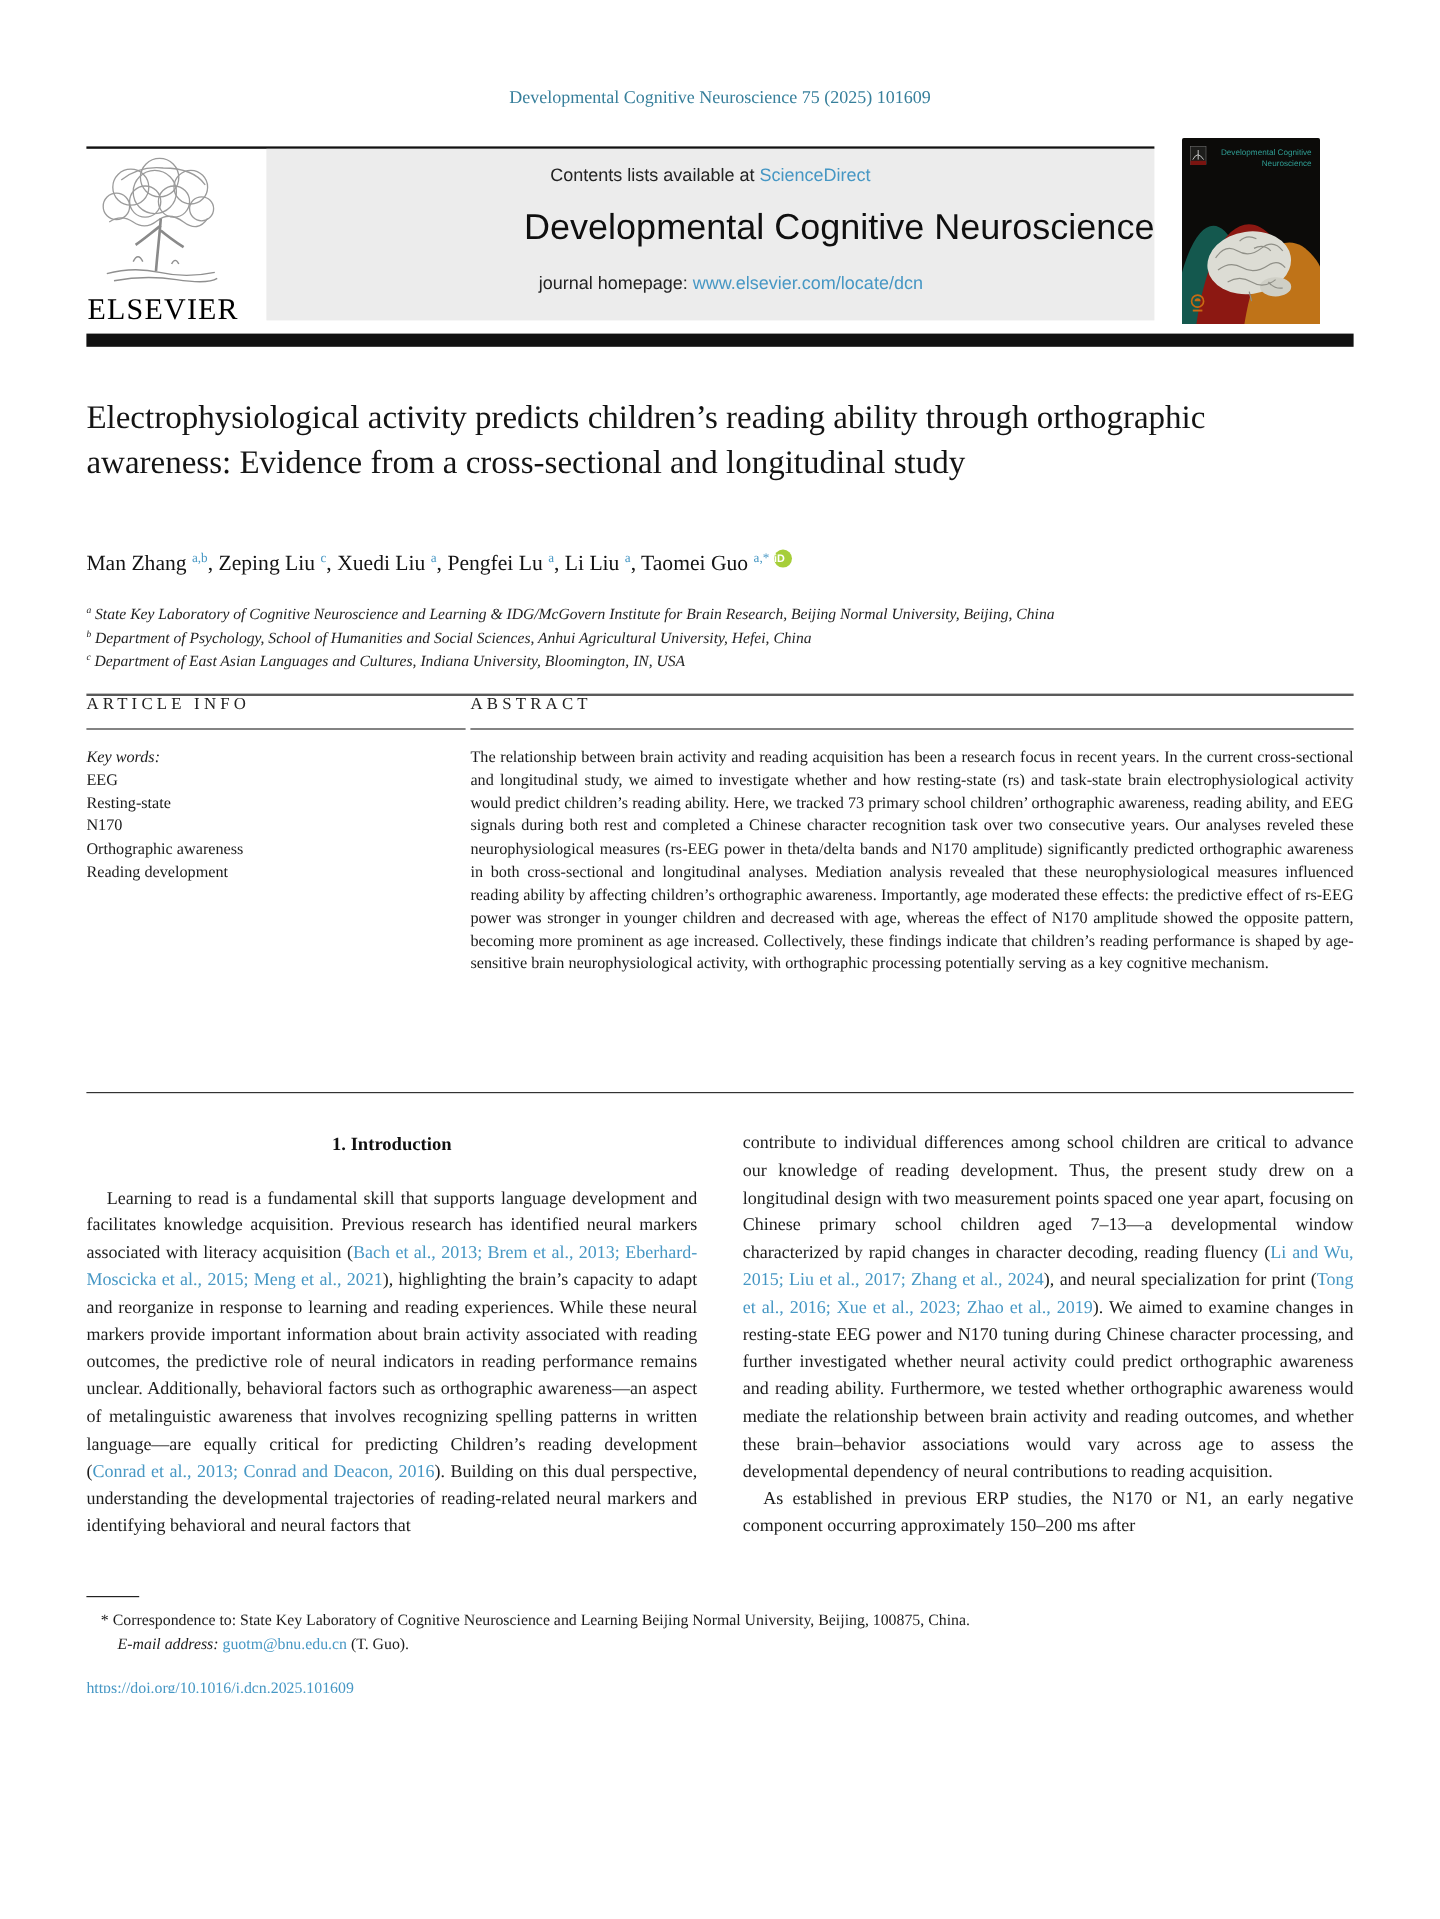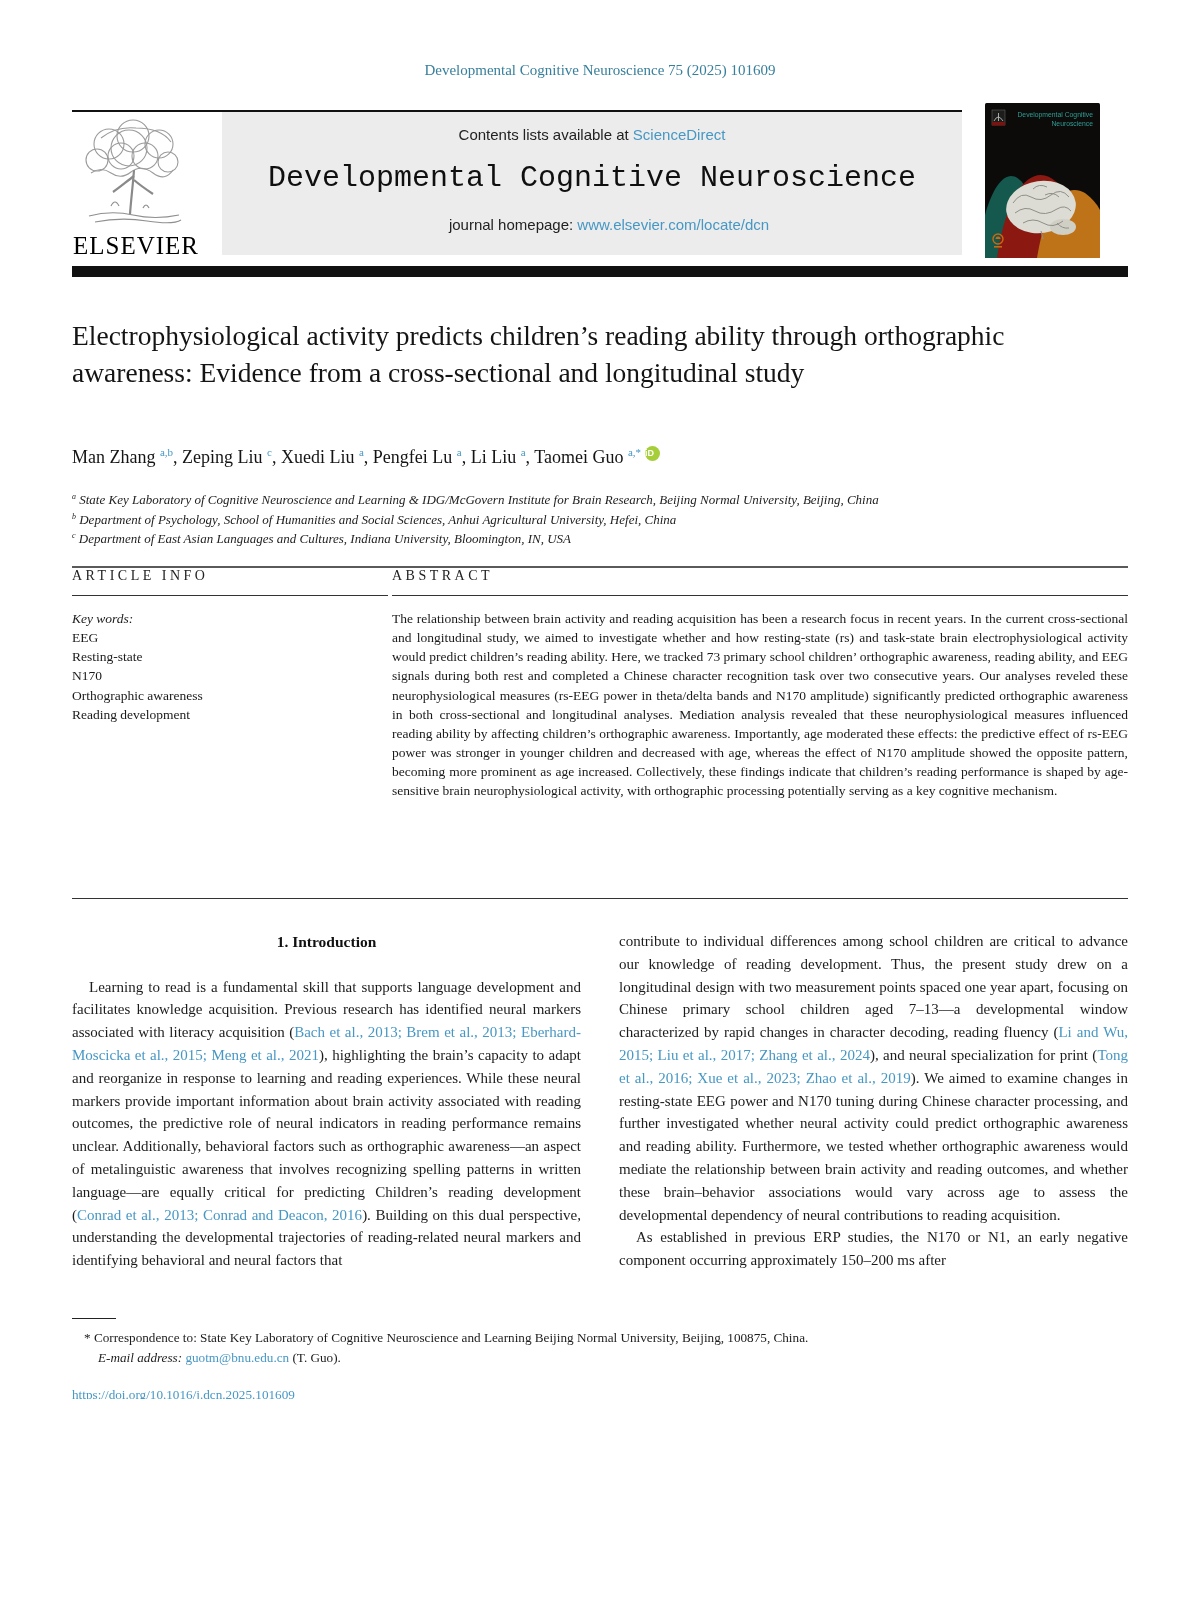--- a/index.html
+++ b/index.html
@@ -1,34 +1,34 @@
 <!DOCTYPE html>
 <html><head>
 <meta charset="utf-8">
 <style>
   html,body { margin:0; padding:0; background:#ffffff; }
   .page { position:relative; width:1200px; height:1399px; background:#fff;
-          font-family:"Liberation Serif", serif; color:#1a1a1a; overflow:hidden; }
+          font-family:"Liberation Serif", serif; color:#1a1a1a; overflow:hidden;margin-top:12px; }
 
   .lnk { color:#4697c4; }
   .it  { font-style:italic; }
   sup  { font-size:61%; line-height:0; }
 
   .running-head { position:absolute; top:62px; left:0; width:100%; text-align:center;
                   font-size:15px; color:#377f9b; }
 
   .hdr-rule { position:absolute; top:110px; left:72px; width:890px; border-top:2px solid #111; }
 
   .elsevier { position:absolute; left:68px; top:118px; width:136px; text-align:center; }
   .elsevier-word { font-size:25px; color:#000000; letter-spacing:1px; margin-top:0px; }
 
   .graybox { position:absolute; left:222px; top:112px; width:740px; height:143px; background:#ececec;
              text-align:center; font-family:"Liberation Sans", sans-serif; }
   .contents-line { padding-top:14px; font-size:15px; color:#222; }
-  .g-title { margin-top:18px; font-size:30px; color:#0f0f0f; font-family:Liberation Mono, monospace; }
+  .g-title { margin-top:18px; font-size:30px; color:#0f0f0f; font-family:Liberation Sans, sans-serif;text-align:right; }
   .homepage-line { margin-top:21px; font-size:15px; color:#222;padding-left:34px; }
 
   .cover { position:absolute; left:985px; top:103px; width:115px; height:155px; }
 
   .hdr-bar { position:absolute; top:266px; left:72px; width:1056px; height:11px; background:#111; }
 
   .title { position:absolute; top:318px; left:72px; width:940px; font-size:27.5px;
            line-height:1.33; color:#141414; }
 
   .authors { position:absolute; top:446px; left:72px; font-size:18px; color:#141414; }

